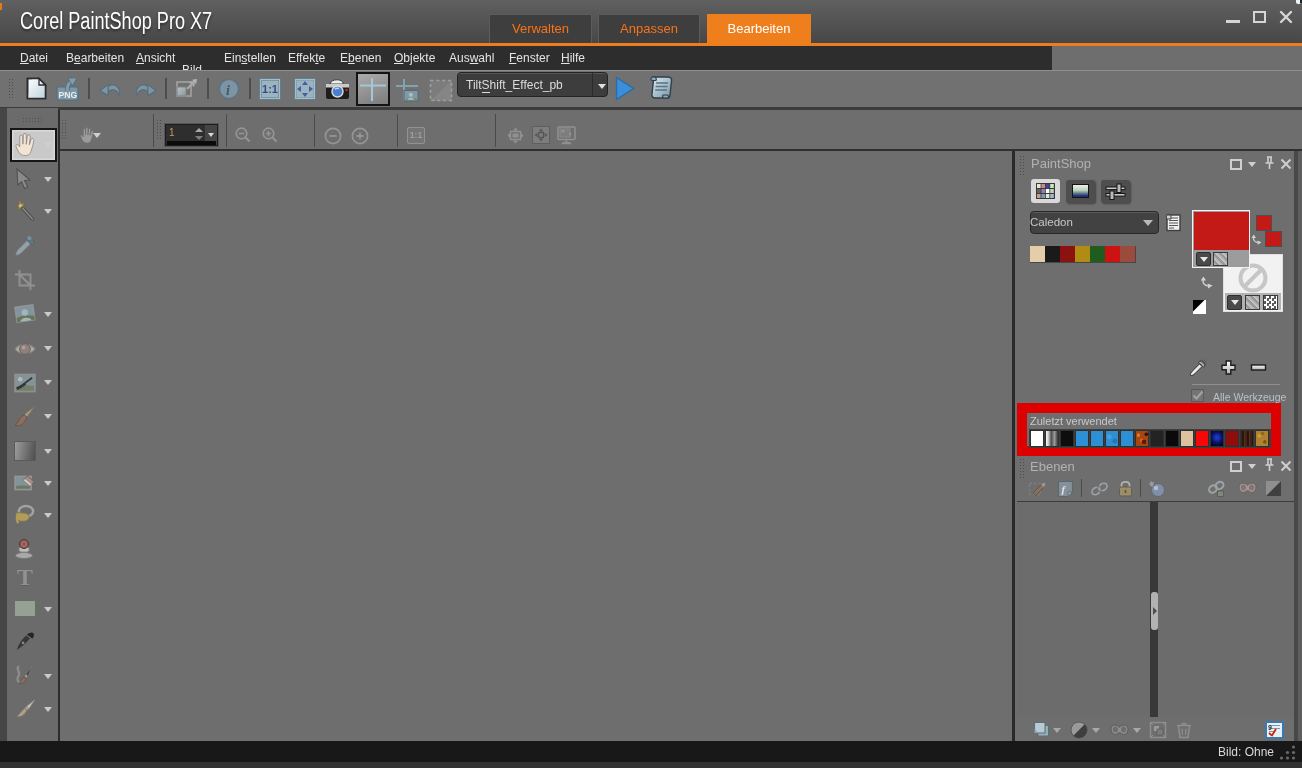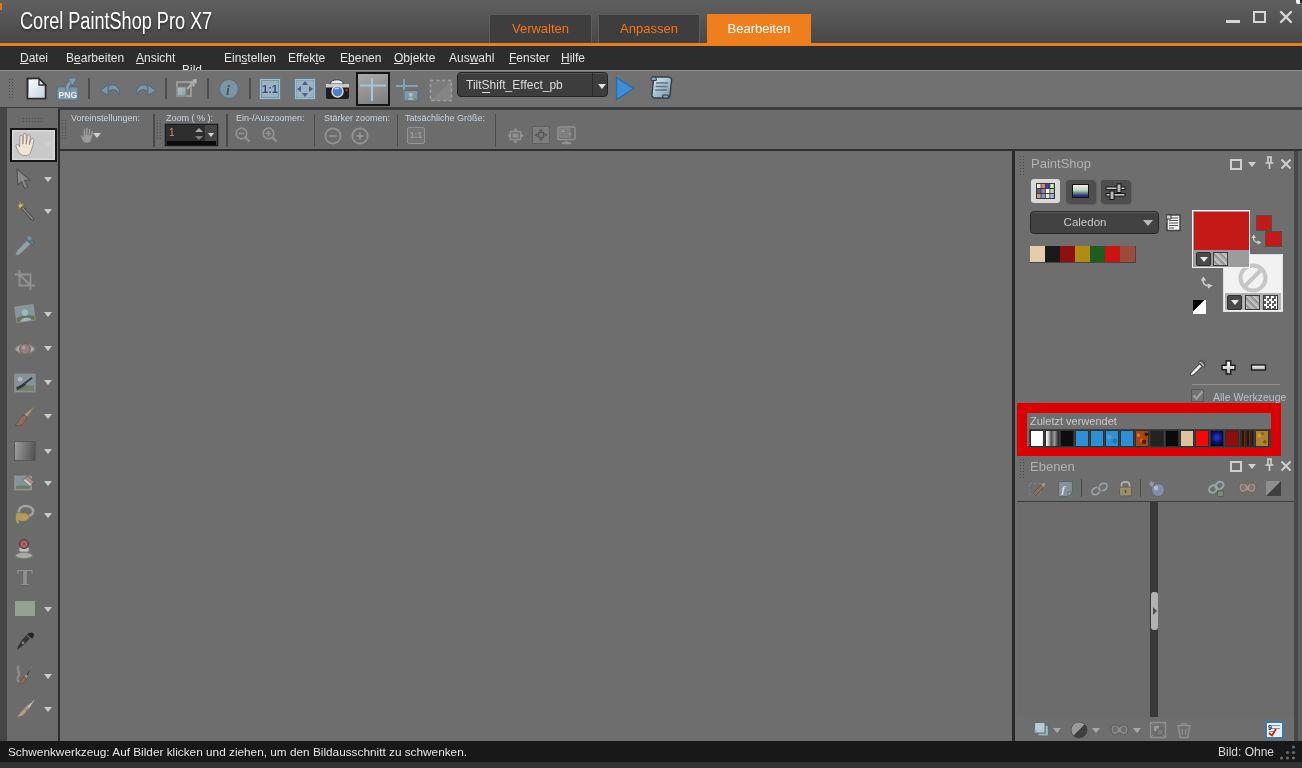--- a/index.html
+++ b/index.html
@@ -14,21 +14,21 @@
 #title-text { left:20px; top:10px; color:#fff; font-size:23px; line-height:23px;
   transform:scaleX(0.787); transform-origin:left top; white-space:pre;
   text-shadow:0 2px 3px rgba(0,0,0,.45); }
 .tab { top:14px; height:29px; background:#3e3e3e;
   border:1px solid #5c5c5c; border-bottom:none; color:#f97316;
   font-size:13px; text-align:center; line-height:28px; }
 #tab3 { background:#ef7f1c; border-color:#ef7f1c; color:#fff; }
 #orange-line { left:0; top:43px; width:1302px; height:3px; background:#ee7d1d; }
 
 
-#menubar { left:0; top:46px; width:1302px; height:24px; background:#2d2d2d; }
+#menubar { left:0; top:46px; width:1052px; height:24px; background:#2d2d2d; }
 #menubar span.mi { position:absolute; top:6px; color:#e4e4e4; font-size:12px; line-height:12px; }
 
 
 #toolbar { left:0; top:70px; width:1302px; height:37px; background:#717171;
   border-top:1px solid #8e8e8e; }
 #toolbar-sep { left:0; top:107px; width:1302px; height:3px; background:#3c3c3c; }
 .tsep { position:absolute; width:2px; background:#4d4d4d; }
 
 
 #optionsbar { left:59px; top:110px; width:1243px; height:39px; background:#6c6c6c; }
@@ -220,32 +220,20 @@
           <stop offset="0.5" stop-color="#a8bfcd"></stop>
         <stop offset="1" stop-color="#7793a4"></stop>
       </linearGradient>
       <path d="M5 3 C2.5 3 2 6 4.5 6.5 H8 C8.8 5 8 3 6.5 3 Z" fill="#8fa8b8" stroke="#2f3e48" stroke-width="1.1"></path>
       <path d="M18 24 C21 24.5 21.5 21.5 19 21 H15 C14 22.5 15 24 16.5 24 Z" fill="#8fa8b8" stroke="#2f3e48" stroke-width="1.1"></path>
       <path d="M8 9 H20 M7.6 12.5 H19.5 M7.2 16 H19" stroke="#5a7485" stroke-width="1.5"></path>
     </svg>
   </div>
   <div id="toolbar-sep" class="abs"></div>
 
-  <div id="optionsbar" class="abs">
-    <span class="olabel" style="left:12px;">Voreinstellungen:</span>
-    <span class="olabel" style="left:107px;">Zoom ( % ):</span>
-    <span class="olabel" style="left:177px;">Ein-/Auszoomen:</span>
-    <span class="olabel" style="left:265px;">Stärker zoomen:</span>
-    <span class="olabel" style="left:346px;">Tatsächliche Größe:</span>
-    <div class="osep" style="left:94.5px;"></div>
-    <div class="osep" style="left:167.5px;"></div>
-    <div class="osep" style="left:255px;"></div>
-    <div class="osep" style="left:338px;"></div>
-    <div class="osep" style="left:436px;"></div>
-  </div>
   <div class="abs" id="obi" style="left:0;top:110px;width:1302px;height:39px;">
     <div class="grip" style="left:61px;top:9px;height:21px;"></div>
 
     <svg style="position:absolute;left:78px;top:16.5px;" width="18" height="17" viewBox="0 0 14 15.5">
       <path d="M3.6 13.2 C2.6 12 1.6 10 1.2 8.6 C0.9 7.5 2.3 6.9 2.9 7.9 L3.6 9 L3.6 2.8 Q3.6 1.4 4.6 1.4 Q5.6 1.4 5.6 2.8 L5.6 7.2 L5.9 1.6 Q6 0.2 7 0.3 Q8 0.4 7.9 1.8 L7.8 7.3 L8.5 2.2 Q8.7 0.9 9.7 1.1 Q10.6 1.3 10.4 2.6 L9.8 7.6 L10.8 4.4 Q11.2 3.2 12.1 3.5 Q13 3.9 12.7 5.1 C12.2 7.3 11.7 9.9 10.9 11.9 C10.2 13.7 9 14.6 7.2 14.6 C5.8 14.6 4.6 14.2 3.6 13.2 Z" fill="#9b9b9b" stroke="#6e6e6e" stroke-width="0.6"></path>
     </svg>
     <div style="position:absolute;left:93px;top:23px;width:0;height:0;border-left:4px solid transparent;
       border-right:4px solid transparent;border-top:5px solid #cfcfcf;"></div>
     <div class="osep" style="left:153px;"></div>
     <div class="grip" style="left:156px;top:9px;height:21px;"></div>
@@ -473,21 +461,21 @@
   <div class="pbtn abs" style="left:1101px;top:180px;width:29px;height:23px;background:#4e4e4e;box-shadow:1px 1px 2px rgba(0,0,0,.4);"></div>
   <svg class="abs" style="left:1105px;top:183px;" width="21" height="17" viewBox="0 0 21 17">
     <rect x="1" y="4" width="19" height="2.6" fill="#c8c8c8" stroke="#141414" stroke-width="1"></rect>
     <rect x="12" y="1" width="4" height="8.5" fill="#b9b9b9" stroke="#141414" stroke-width="1"></rect>
     <rect x="1" y="10.5" width="19" height="2.6" fill="#c8c8c8" stroke="#141414" stroke-width="1"></rect>
     <rect x="5" y="8" width="4" height="8.5" fill="#b9b9b9" stroke="#141414" stroke-width="1"></rect>
   </svg>
 
   <div class="abs" style="left:1030px;top:211px;width:129px;height:23px;background:#424242;
     border:1px solid #272727;border-radius:4px;box-shadow:inset 0 1px 0 #5a5a5a;"></div>
-  <div class="abs" style="left:1030px;top:216px;width:110px;text-align:center;font-size:11.5px;color:#c8c8c8;">Caledon</div>
+  <div class="abs" style="left:1030px;top:216px;width:110px;text-align:left;font-size:11.5px;color:#c8c8c8;">Caledon</div>
   <div class="abs" style="left:1143px;top:220px;width:0;height:0;border-left:5.5px solid transparent;
     border-right:5.5px solid transparent;border-top:6.5px solid #b9b9b9;"></div>
 
   <svg class="abs" style="left:1166px;top:214px;" width="16" height="18" viewBox="0 0 16 18">
     <rect x="1" y="1" width="13" height="15.5" fill="#f0f0f0" stroke="#3e3e3e" stroke-width="1.4"></rect>
     <path d="M3 4 H12 M3 6.5 H12 M3 9 H12 M3 11.5 H12 M3 14 H8" stroke="#555" stroke-width="1.1"></path>
     <path d="M1 1 L5 1 L5 5 L1 5" fill="#d0d0d0" stroke="#3e3e3e" stroke-width="1"></path>
   </svg>
 
   <div class="abs" style="left:1029.5px;top:245.5px;width:106px;height:17px;border:1px solid #464646;"></div>
@@ -690,21 +678,20 @@
   </svg>
   <div class="abs" style="left:1265px;top:720.5px;width:19px;height:18px;background:#e8f0f6;border:2px solid #3a7ab0;"></div>
   <svg class="abs" style="left:1267px;top:722px;" width="15" height="15" viewBox="0 0 15 15">
     <path d="M2 3.5 H13 M2 6.5 H13 M2 9.5 H8" stroke="#7a9ab4" stroke-width="1.2"></path>
     <text x="1" y="8" font-size="7" font-weight="bold" fill="#333">9</text>
     <path d="M2 11 L5 13.5 L9 7" fill="none" stroke="#cc2200" stroke-width="1.8"></path>
   </svg>
 
   <div id="statusbar" class="abs"></div>
   <div id="statusbar2" class="abs"></div>
-  <div id="status-text" class="abs">Schwenkwerkzeug: Auf Bilder klicken und ziehen, um den Bildausschnitt zu schwenken.</div>
   <div id="status-right" class="abs">Bild: Ohne</div>
 
   <div class="abs" style="left:1294px;top:151px;width:4px;height:590px;background:#484848;"></div>
   <div class="abs" style="left:1298px;top:151px;width:4px;height:590px;background:#5e5e5e;"></div>
 
   <svg class="abs" style="left:1277px;top:744px;" width="20" height="17" viewBox="0 0 20 17">
     <g fill="#6a6a6a">
       <circle cx="16.5" cy="3" r="1.6"></circle>
       <circle cx="10.5" cy="8.5" r="1.6"></circle>
         <circle cx="16.5" cy="8.5" r="1.6"></circle>

